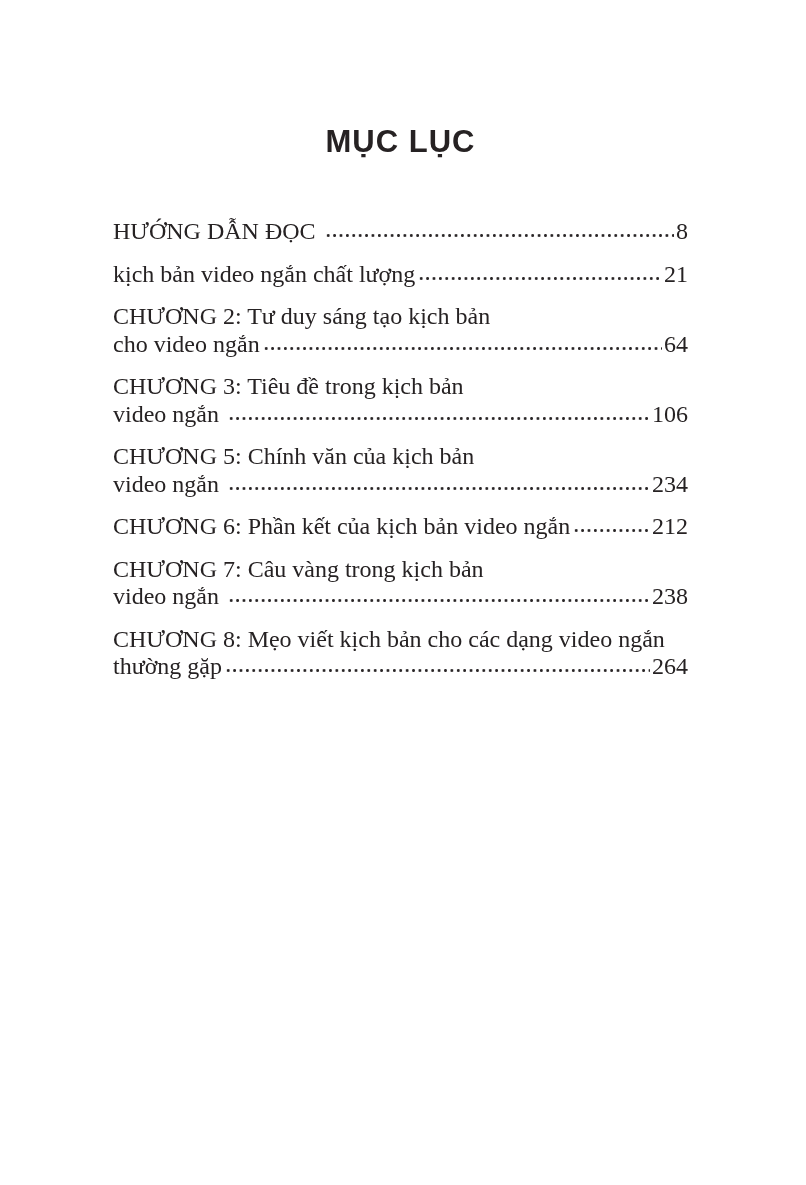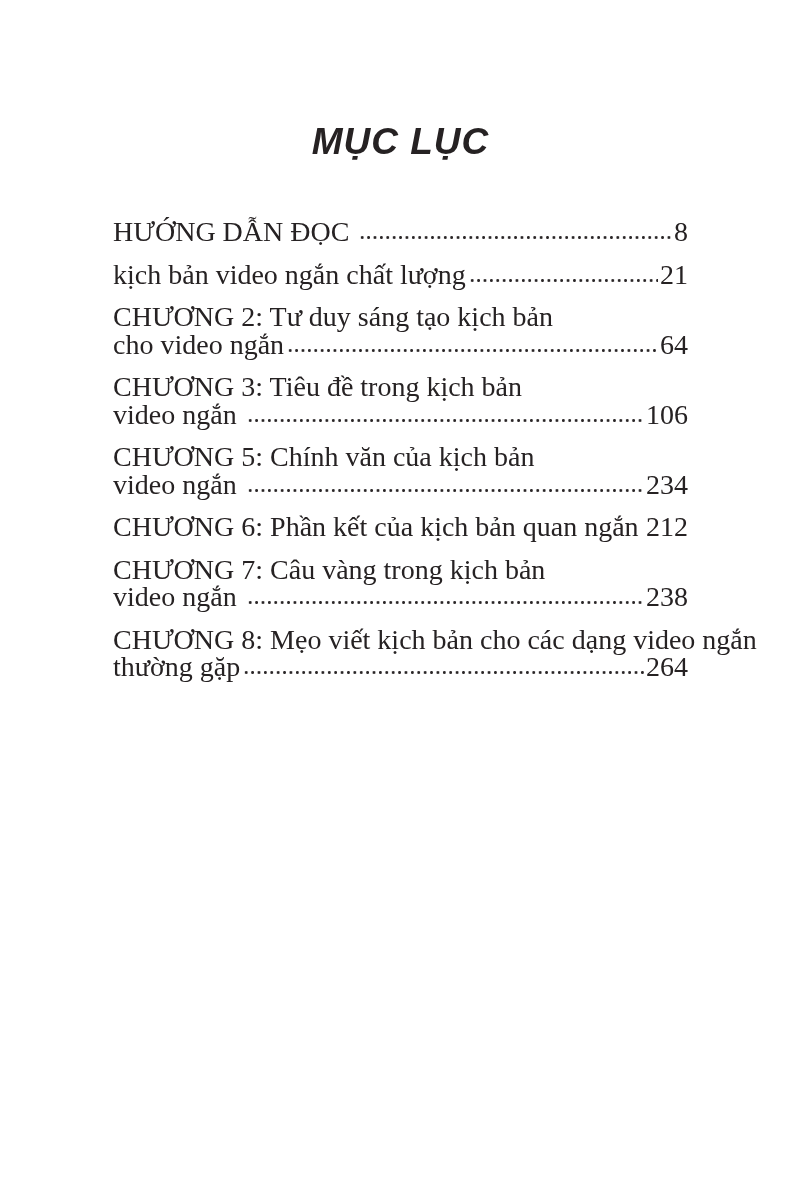--- a/index.html
+++ b/index.html
@@ -19,32 +19,31 @@
     width: 806px;
     height: 1185px;
     padding: 0 118px 0 113px;
   }
   .page-title {
     margin: 0;
     padding-top: 126px;
     text-align: center;
     font-family: "Liberation Sans", "DejaVu Sans", sans-serif;
     font-weight: 700;
-    font-size: 37px;
+    font-size: 31px;
     line-height: 32px;
     letter-spacing: 1px;
     color: #262223;
-    font-style: italic;
   }
   .toc {
     margin-top: 60px;
   }
   .toc-entry {
     margin-bottom: 15px;
-    font-size: 28px;
+    font-size: 24px;
     line-height: 27.5px;
   }
   .toc-line {
     white-space: pre;
   }
   .leader-line {
     display: flex;
     align-items: baseline;
     white-space: pre;
   }
@@ -87,21 +86,21 @@
       </div>
       <div class="toc-entry">
         <div class="toc-line">CHƯƠNG 3: Tiêu đề trong kịch bản</div>
         <div class="leader-line"><span class="toc-text">video ngắn </span><span class="dots"></span><span class="page-num">106</span></div>
       </div>
       <div class="toc-entry">
         <div class="toc-line">CHƯƠNG 5: Chính văn của kịch bản</div>
         <div class="leader-line"><span class="toc-text">video ngắn </span><span class="dots"></span><span class="page-num">234</span></div>
       </div>
       <div class="toc-entry">
-        <div class="leader-line"><span class="toc-text">CHƯƠNG 6: Phần kết của kịch bản quan ngắn</span><span class="dots"></span><span class="page-num">212</span></div>
+        <div class="leader-line"><span class="toc-text">CHƯƠNG 6: Phần kết của kịch bản video ngắn</span><span class="dots"></span><span class="page-num">212</span></div>
       </div>
       <div class="toc-entry">
         <div class="toc-line">CHƯƠNG 7: Câu vàng trong kịch bản</div>
         <div class="leader-line"><span class="toc-text">video ngắn </span><span class="dots"></span><span class="page-num">238</span></div>
       </div>
       <div class="toc-entry">
         <div class="toc-line">CHƯƠNG 8: Mẹo viết kịch bản cho các dạng video ngắn</div>
         <div class="leader-line"><span class="toc-text">thường gặp</span><span class="dots"></span><span class="page-num">264</span></div>
       </div>
     </div>

